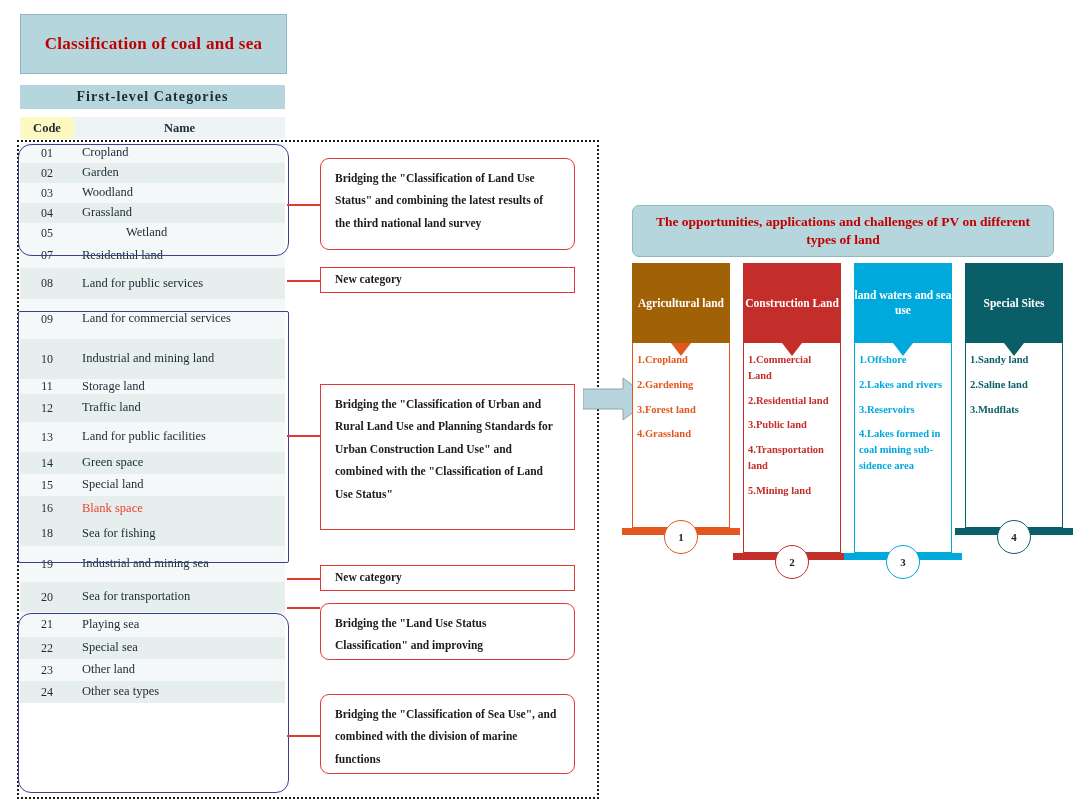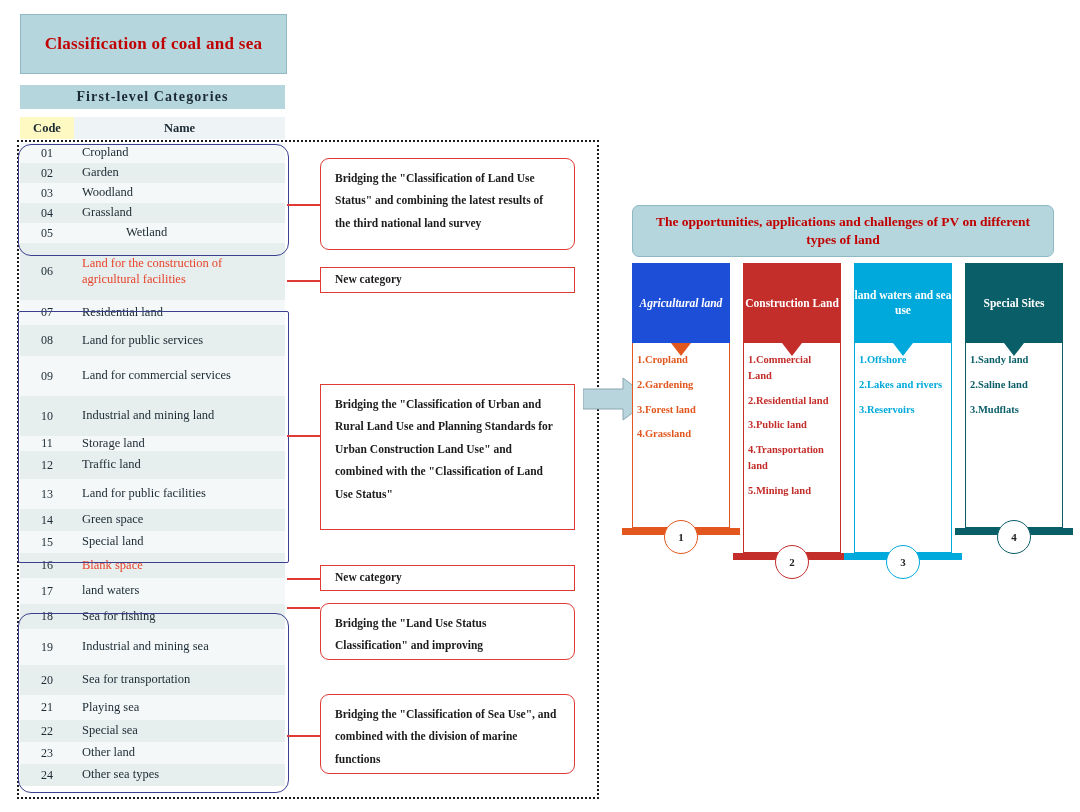--- a/index.html
+++ b/index.html
@@ -130,24 +130,20 @@
       <div class="c-name">Woodland</div>
     </div>
     <div class="cat-row alt" style="height: 20px;">
       <div class="c-code">04</div>
       <div class="c-name">Grassland</div>
     </div>
     <div class="cat-row plain" style="height: 20px; gap: 44px;">
       <div class="c-code">05</div>
       <div class="c-name">Wetland</div>
     </div>
-    <div class="cat-row alt red" style="height: 57px;">
-      <div class="c-code">06</div>
-      <div class="c-name">Land for the construction of agricultural facilities</div>
-    </div>
     <div class="cat-row plain" style="height: 25px;">
       <div class="c-code">07</div>
       <div class="c-name">Residential land</div>
     </div>
     <div class="cat-row alt" style="height: 31px;">
       <div class="c-code">08</div>
       <div class="c-name">Land for public services</div>
     </div>
     <div class="cat-row plain" style="height: 40px;">
       <div class="c-code">09</div>
@@ -174,24 +170,20 @@
       <div class="c-name">Green space</div>
     </div>
     <div class="cat-row plain" style="height: 22px;">
       <div class="c-code">15</div>
       <div class="c-name">Special land</div>
     </div>
     <div class="cat-row alt red" style="height: 25px;">
       <div class="c-code">16</div>
       <div class="c-name">Blank space</div>
     </div>
-    <div class="cat-row plain" style="height: 26px;">
-      <div class="c-code">17</div>
-      <div class="c-name">land waters</div>
-    </div>
     <div class="cat-row alt" style="height: 25px;">
       <div class="c-code">18</div>
       <div class="c-name">Sea for fishing</div>
     </div>
     <div class="cat-row plain" style="height: 36px;">
       <div class="c-code">19</div>
       <div class="c-name">Industrial and mining sea</div>
     </div>
     <div class="cat-row alt" style="height: 30px;">
       <div class="c-code">20</div>
@@ -252,21 +244,21 @@
 <svg class="abs" id="flow-arrow" viewBox="0 0 70 46">
   <polygon points="0,13 40,13 40,2 68,23 40,44 40,33 0,33" fill="#b8d4dc" stroke="#8aa7b0" stroke-width="1"></polygon>
 </svg>
 
 <div class="abs" id="pv-title">
   <span>The opportunities, applications and challenges of PV on different types of land</span>
 </div>
 
 <div id="right-columns">
     <div class="cat-col abs" style="left: 632px; width: 98px;">
-      <div class="cc-head" style="background: #1d4ed8; color: rgb(255, 255, 255); font-style: italic;">
+      <div class="cc-head" style="background: #a16207; color: rgb(255, 255, 255);">
         <span>Agricultural land</span>
         <span class="cc-notch" style="color: rgb(226, 87, 30);"></span>
       </div>
       <div class="cc-body" style="border-color: rgb(226, 87, 30); color: rgb(226, 87, 30); min-height: 185px;">
         <div>1.Cropland</div>
         <div>2.Gardening</div>
         <div>3.Forest land</div>
         <div>4.Grassland</div>
       </div>
       <div class="cc-rail" style="background: rgb(226, 87, 30); width: 118px; margin-left: -10px;"></div>
@@ -289,20 +281,21 @@
     </div>
     <div class="cat-col abs" style="left: 854px; width: 98px;">
       <div class="cc-head" style="background: rgb(0, 169, 220); color: rgb(255, 255, 255);">
         <span>land waters and sea use</span>
         <span class="cc-notch" style="color: rgb(0, 169, 220);"></span>
       </div>
       <div class="cc-body" style="border-color: rgb(0, 169, 220); color: rgb(0, 169, 220); min-height: 210px;">
         <div>1.Offshore</div>
         <div>2.Lakes and rivers</div>
         <div>3.Reservoirs</div>
+        <div>4.Lakes formed in coal mining sub-sidence area</div>
       </div>
       <div class="cc-rail" style="background: rgb(0, 169, 220); width: 118px; margin-left: -10px;"></div>
       <div class="cc-circle" style="border-color: rgb(0, 169, 220);">3</div>
     </div>
     <div class="cat-col abs" style="left: 965px; width: 98px;">
       <div class="cc-head" style="background: rgb(10, 94, 104); color: rgb(255, 255, 255);">
         <span>Special Sites</span>
         <span class="cc-notch" style="color: rgb(10, 94, 104);"></span>
       </div>
       <div class="cc-body" style="border-color: rgb(10, 94, 104); color: rgb(10, 94, 104); min-height: 185px;">

